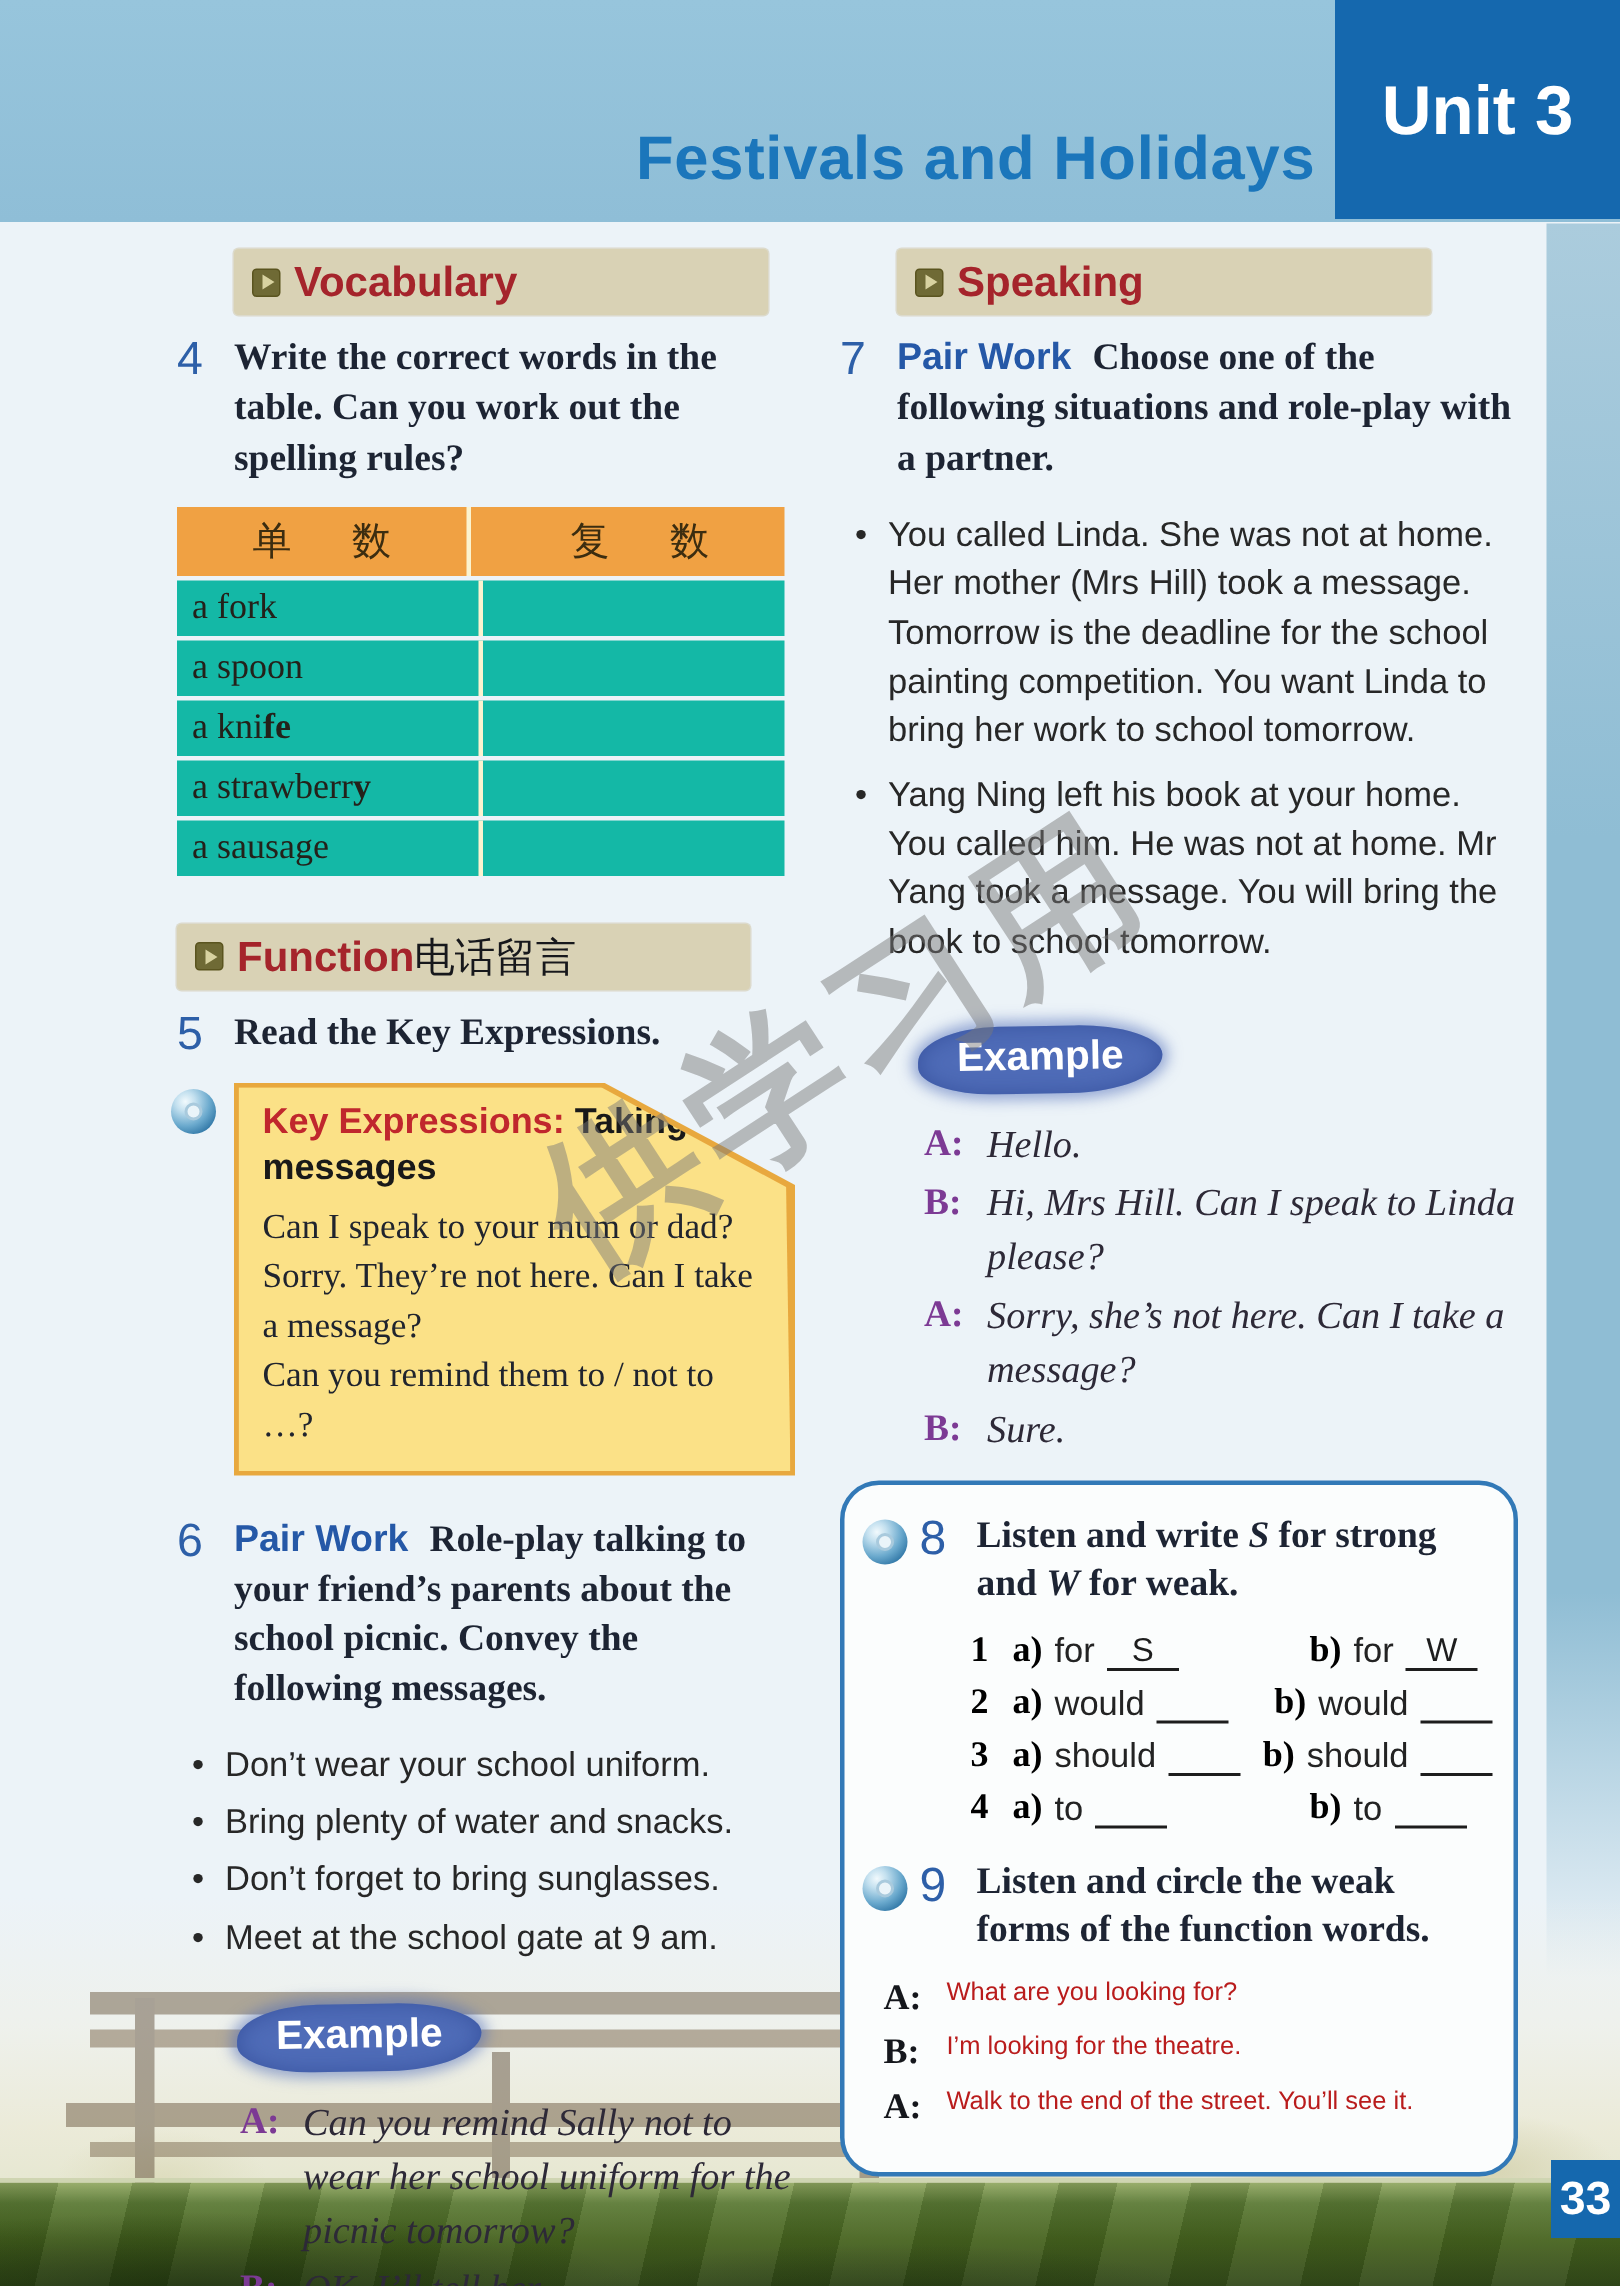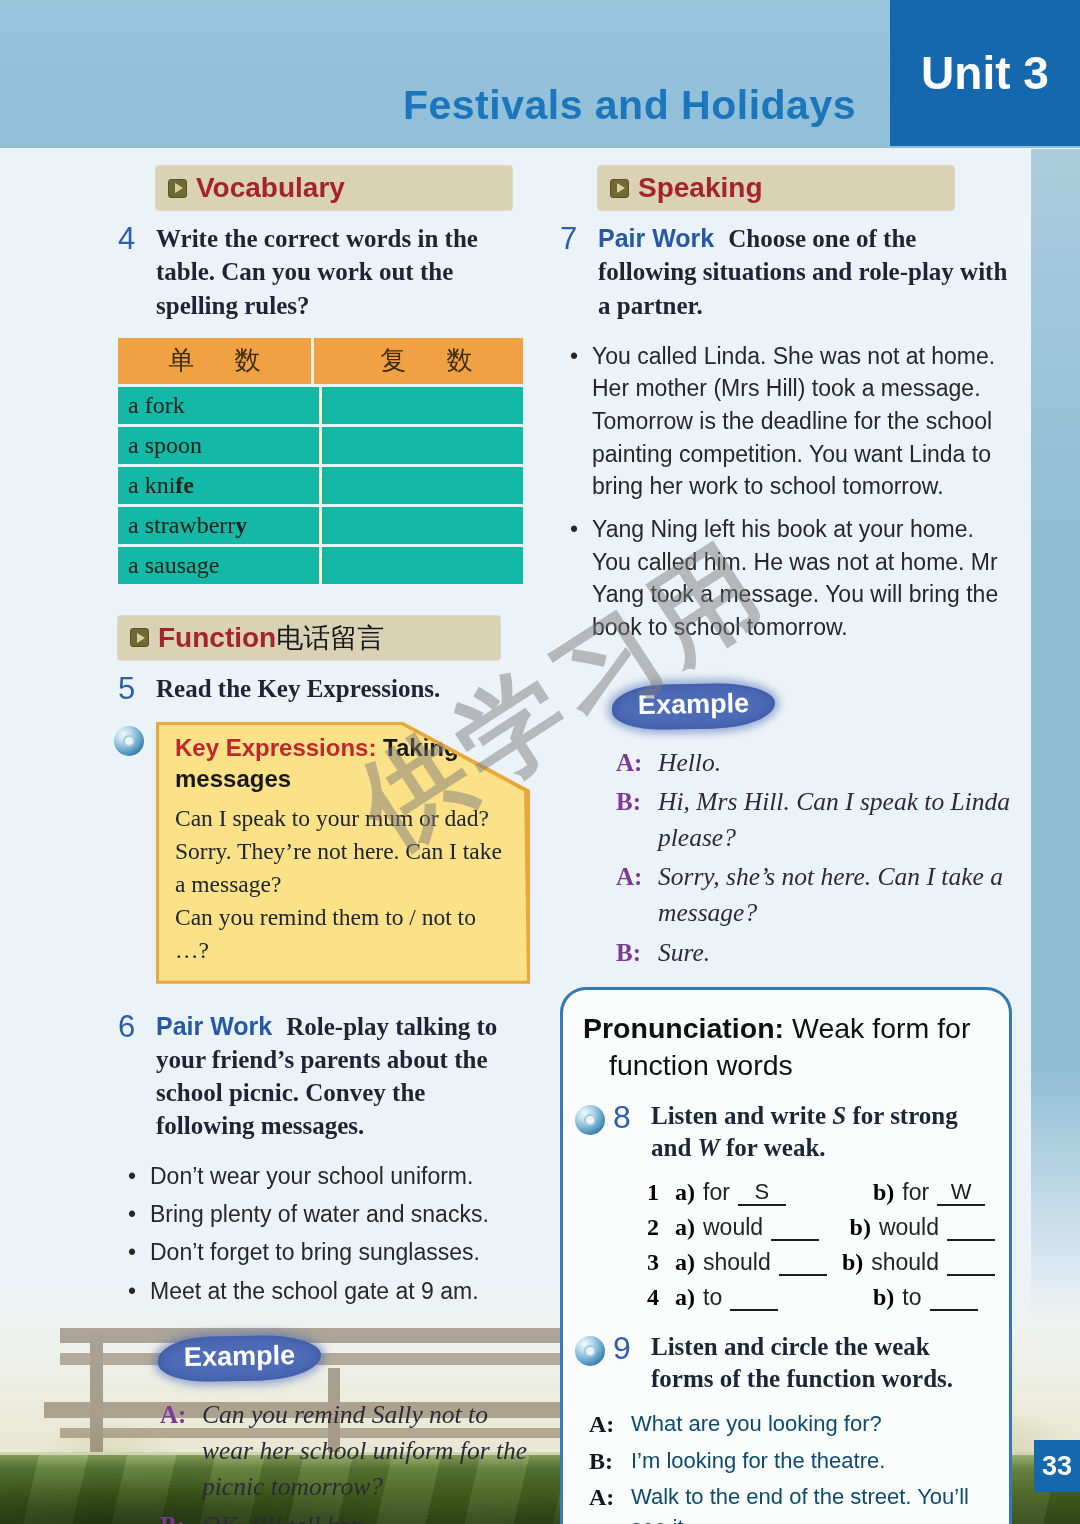--- a/index.html
+++ b/index.html
@@ -2,21 +2,21 @@
 <html><head>
 <meta charset="utf-8">
 <style>
   * { margin:0; padding:0; box-sizing:border-box; }
   body { background:#555; font-family:"Liberation Sans","DejaVu Sans",sans-serif; }
   .page { position:relative; width:1080px; height:1524px; margin:0 auto; overflow:hidden; background:#93c2da; }
 
   
   .content-bg { position:absolute; left:0; top:148px; right:0; bottom:0; background:#ecf3f8; }
   .header-band { position:absolute; left:0; top:0; right:0; height:148px; background:linear-gradient(to bottom,#97c5dc,#8fbed7); }
-  .page-title { position:absolute; top:82px; right:224px; font-size:41px; font-weight:bold; color:#1b76bb; letter-spacing:0.5px; }
+  .page-title { position:absolute; top:82px; right:203px; font-size:41px; font-weight:bold; color:#1b76bb; letter-spacing:0.5px; }
   .unit-box { position:absolute; left:890px; top:0; width:190px; height:146px; background:#1568ae; display:flex; align-items:center; justify-content:center; }
   .unit-box span { color:#fff; font-size:46px; font-weight:bold; }
   .right-strip { position:absolute; left:1031px; top:149px; width:49px; height:1170px;
     background:linear-gradient(to bottom,#abccdd,#8fbdd4 35%,#8fbdd4 78%,rgba(143,189,212,0)); }
 
   
   .photo-haze { position:absolute; left:0; right:0; top:1265px; height:192px;
     background:
       radial-gradient(90px 50px at 80% 92%, rgba(201,198,158,.75), transparent 70%),
       radial-gradient(120px 55px at 92% 95%, rgba(208,205,166,.7), transparent 70%),
@@ -33,21 +33,21 @@
   .b-leg2 { left:300px; top:40px; width:12px; height:92px; background:#645340 !important; }
   .b-leg3 { right:32px; top:4px; width:13px; height:128px; background:#645340 !important; }
   .grass { position:absolute; left:0; right:0; bottom:0; height:72px;
     border-top:3px solid #cfd5b2;
     background:
       radial-gradient(420px 70px at 12% 100%, rgba(10,25,2,.4), transparent 70%),
       radial-gradient(300px 50px at 55% 110%, rgba(15,30,5,.25), transparent 70%),
       repeating-linear-gradient(103deg, rgba(15,35,4,.14) 0 38px, rgba(255,255,255,.05) 38px 86px),
       linear-gradient(to bottom, #94aa65 0%, #5d7b37 20%, #486420 55%, #344a1b 100%); }
   .pagenum { position:absolute; left:1034px; top:1440px; width:46px; height:52px; background:#1568ae;
-    display:flex; align-items:center; justify-content:center; color:#fff; font-size:27px; font-weight:bold; }
+    display:flex; align-items:center; justify-content:center; color:#fff; font-size:31px; font-weight:bold; }
 
   
   .watermark { position:absolute; left:372px; top:748px; font-size:106px; font-weight:bold;
     color:rgba(122,122,122,.48); letter-spacing:8px; white-space:nowrap;
     transform:rotate(-33deg); transform-origin:left center; z-index:40; pointer-events:none;
     font-family:"DejaVu Sans",sans-serif; }
 
   
   .col { position:absolute; top:166px; z-index:10; }
   .col-left { left:118px; width:412px; }
@@ -131,21 +131,21 @@
   .p8-n { font-family:"Liberation Serif","DejaVu Serif",serif; font-weight:bold; font-size:24px; width:28px; flex:none; }
   .p8-grp { display:flex; gap:8px; align-items:flex-end; }
   .p8-ga { width:198px; }
   .p8-lab { font-family:"Liberation Serif","DejaVu Serif",serif; font-weight:bold; font-size:24px; }
   .p8-word { font-size:23px; color:#232323; }
   .blank { display:inline-block; min-width:48px; border-bottom:2px solid #1d1d1d; text-align:center;
     font-size:22px; line-height:1; height:25px; color:#1d1d1d; }
 
   .dlg-plain { margin:12px 0 0 14px; }
   .dlg-plain .dlg-s { color:#15171c; width:42px; font-size:24px; }
-  .dlg-plain .dlg-t { font-style:normal; font-family:"Liberation Sans",sans-serif; font-size:22px; line-height:1.42; color:#0c4a6e; }
+  .dlg-plain .dlg-t { font-style:normal; font-family:"Liberation Sans",sans-serif; font-size:17px; line-height:1.42; color:#b91c1c; }
 </style>
 </head>
 <body>
 
 <div class="page">
 
   <div class="content-bg"></div>
   <div class="header-band"></div>
   <div class="page-title">Festivals and Holidays</div>
   <div class="unit-box">
@@ -307,21 +307,20 @@
         <span class="dlg-s">A:</span>
         <span class="dlg-t">Sorry, she’s not here. Can I take a message?</span>
       </div>
       <div class="dlg-row">
         <span class="dlg-s">B:</span>
         <span class="dlg-t">Sure.</span>
       </div>
     </div>
 
     <div class="pron-box">
-      <p class="pron-title"><b>Pronunciation:</b><span> Weak form for function words</span></p>
 
       <div class="pex-head">
         <span class="cd-icon"></span>
         <span class="pex-num">8</span>
         <div class="pex-text">
           <span>Listen and write </span><i>S</i><span> for strong and </span><i>W</i><span> for weak.</span>
         </div>
       </div>
 
       <div class="p8">

